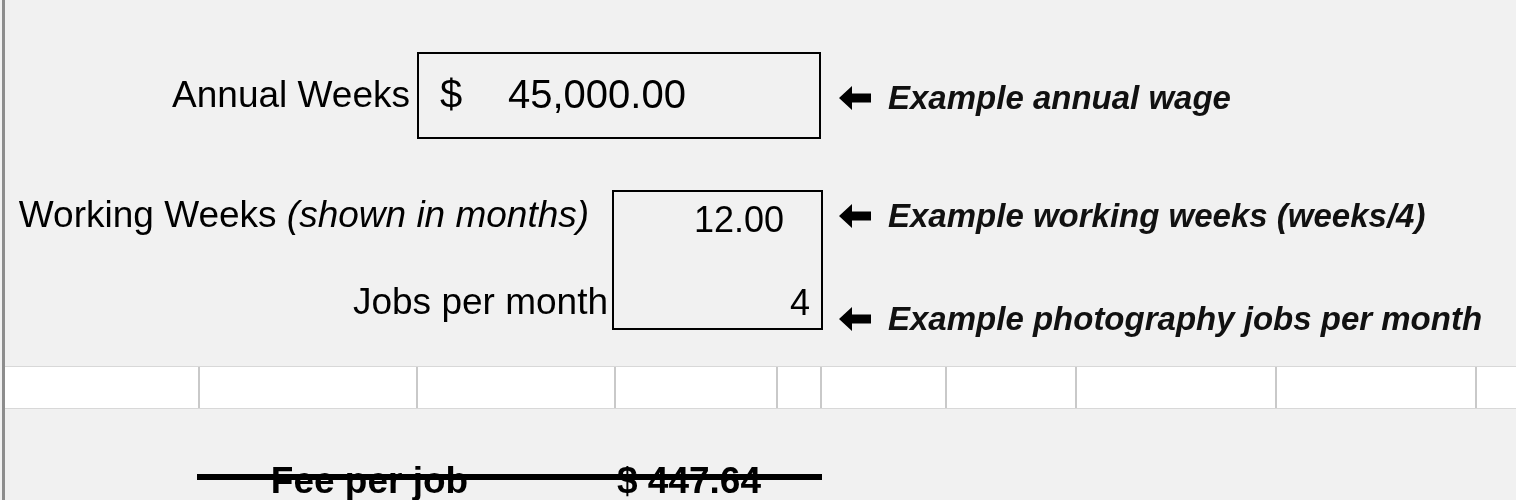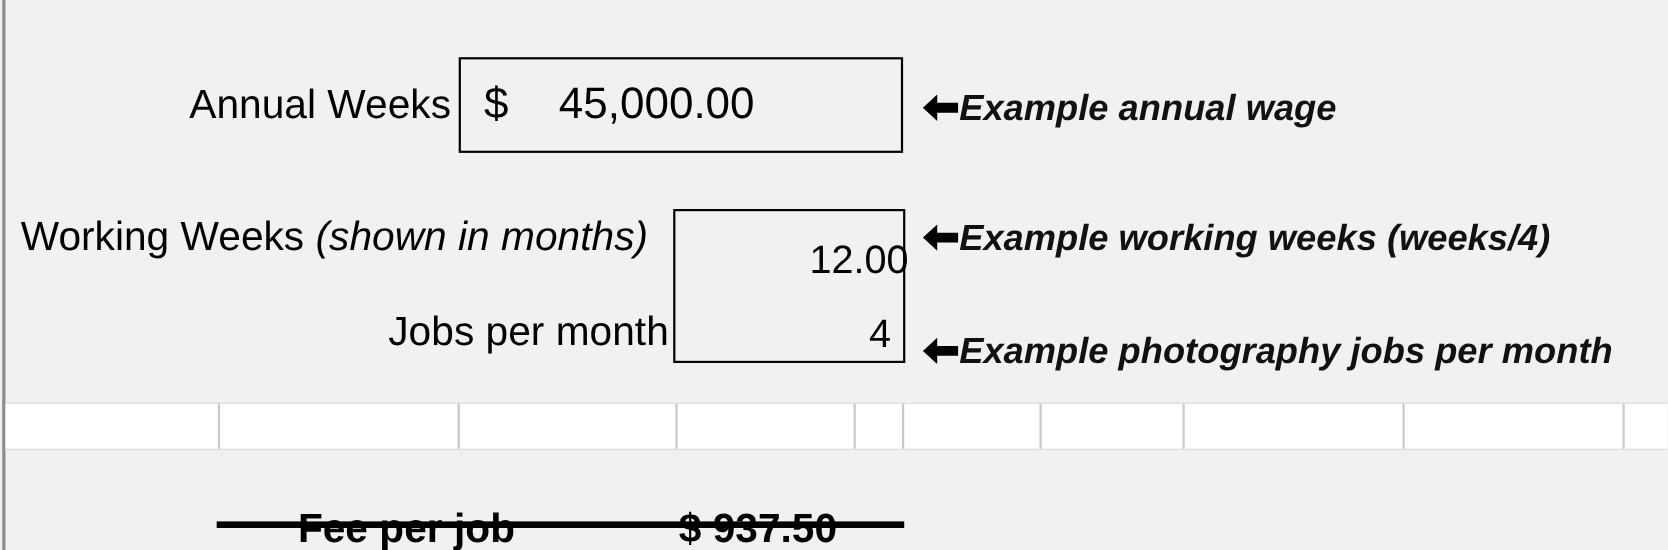--- a/index.html
+++ b/index.html
@@ -85,40 +85,40 @@
     left: 440px;
     top: 74px;
     width: 362px;
     display: flex;
     justify-content: flex-start;
     font-size: 40px;
   }
   #val-annual .cur { display: inline-block; width: 68px; }
 
   #val-weeks {
-    left: 638px;
+    left: 596px;
     top: 202px;
     width: 188px;
     text-align: right;
     font-size: 36px;
-    margin-top: 16px;
   }
   #val-jobs {
     left: 622px;
     top: 285px;
     width: 188px;
     text-align: right;
     font-size: 36px;
   }
 
   
   .annot {
     position: absolute;
     display: flex;
     align-items: center;
+    gap: 16px;
     white-space: nowrap;
   }
   .arrow-icon {
     display: inline-block;
     width: 34px;
     height: 30px;
     flex: none;
   }
   .annot-text {
     font-size: 33px;
@@ -257,17 +257,17 @@
       <div class="cell-divider" style="left: 771px;"></div>
       <div class="cell-divider" style="left: 815px;"></div>
       <div class="cell-divider" style="left: 940px;"></div>
       <div class="cell-divider" style="left: 1070px;"></div>
       <div class="cell-divider" style="left: 1270px;"></div>
       <div class="cell-divider" style="left: 1470px;"></div>
     </div>
 
   <div id="total-row">
     <span class="total-label">Fee per job</span>
-    <span class="total-value">$ 937.50</span>
+    <span class="total-value">$ 447.64</span>
   </div>
   <div id="total-underline"></div>
 
 </div>
 
 </body></html>

